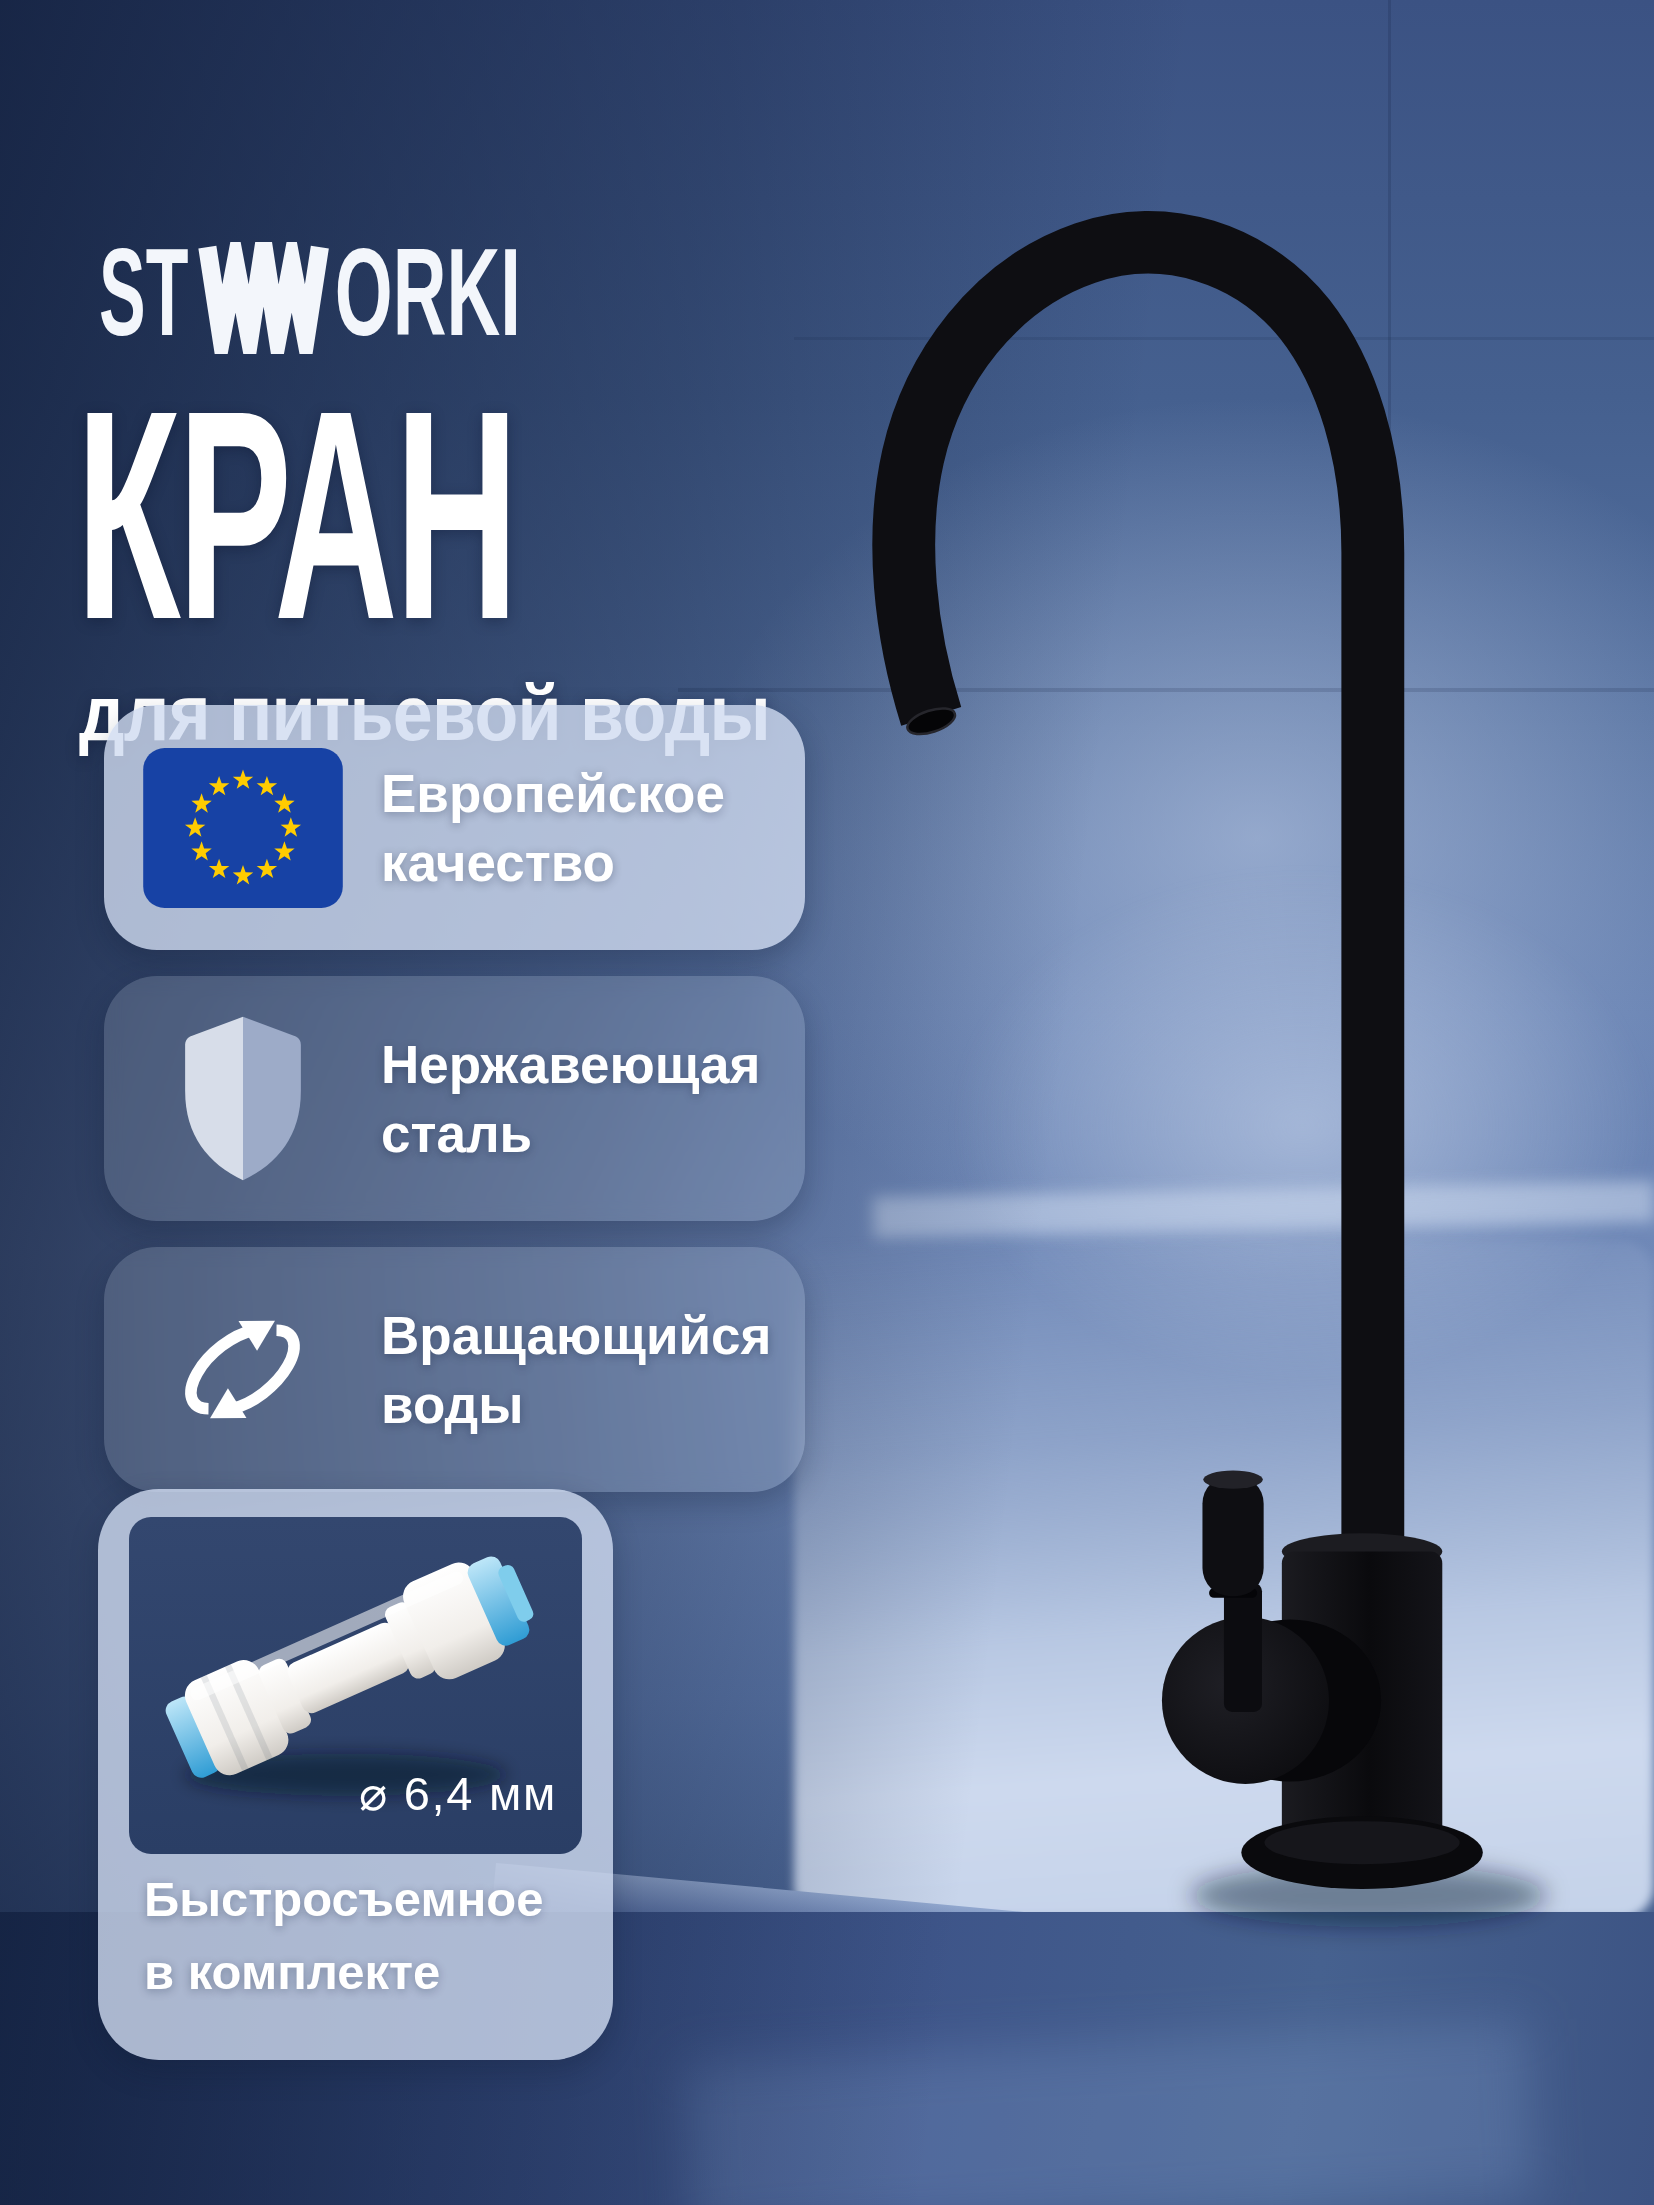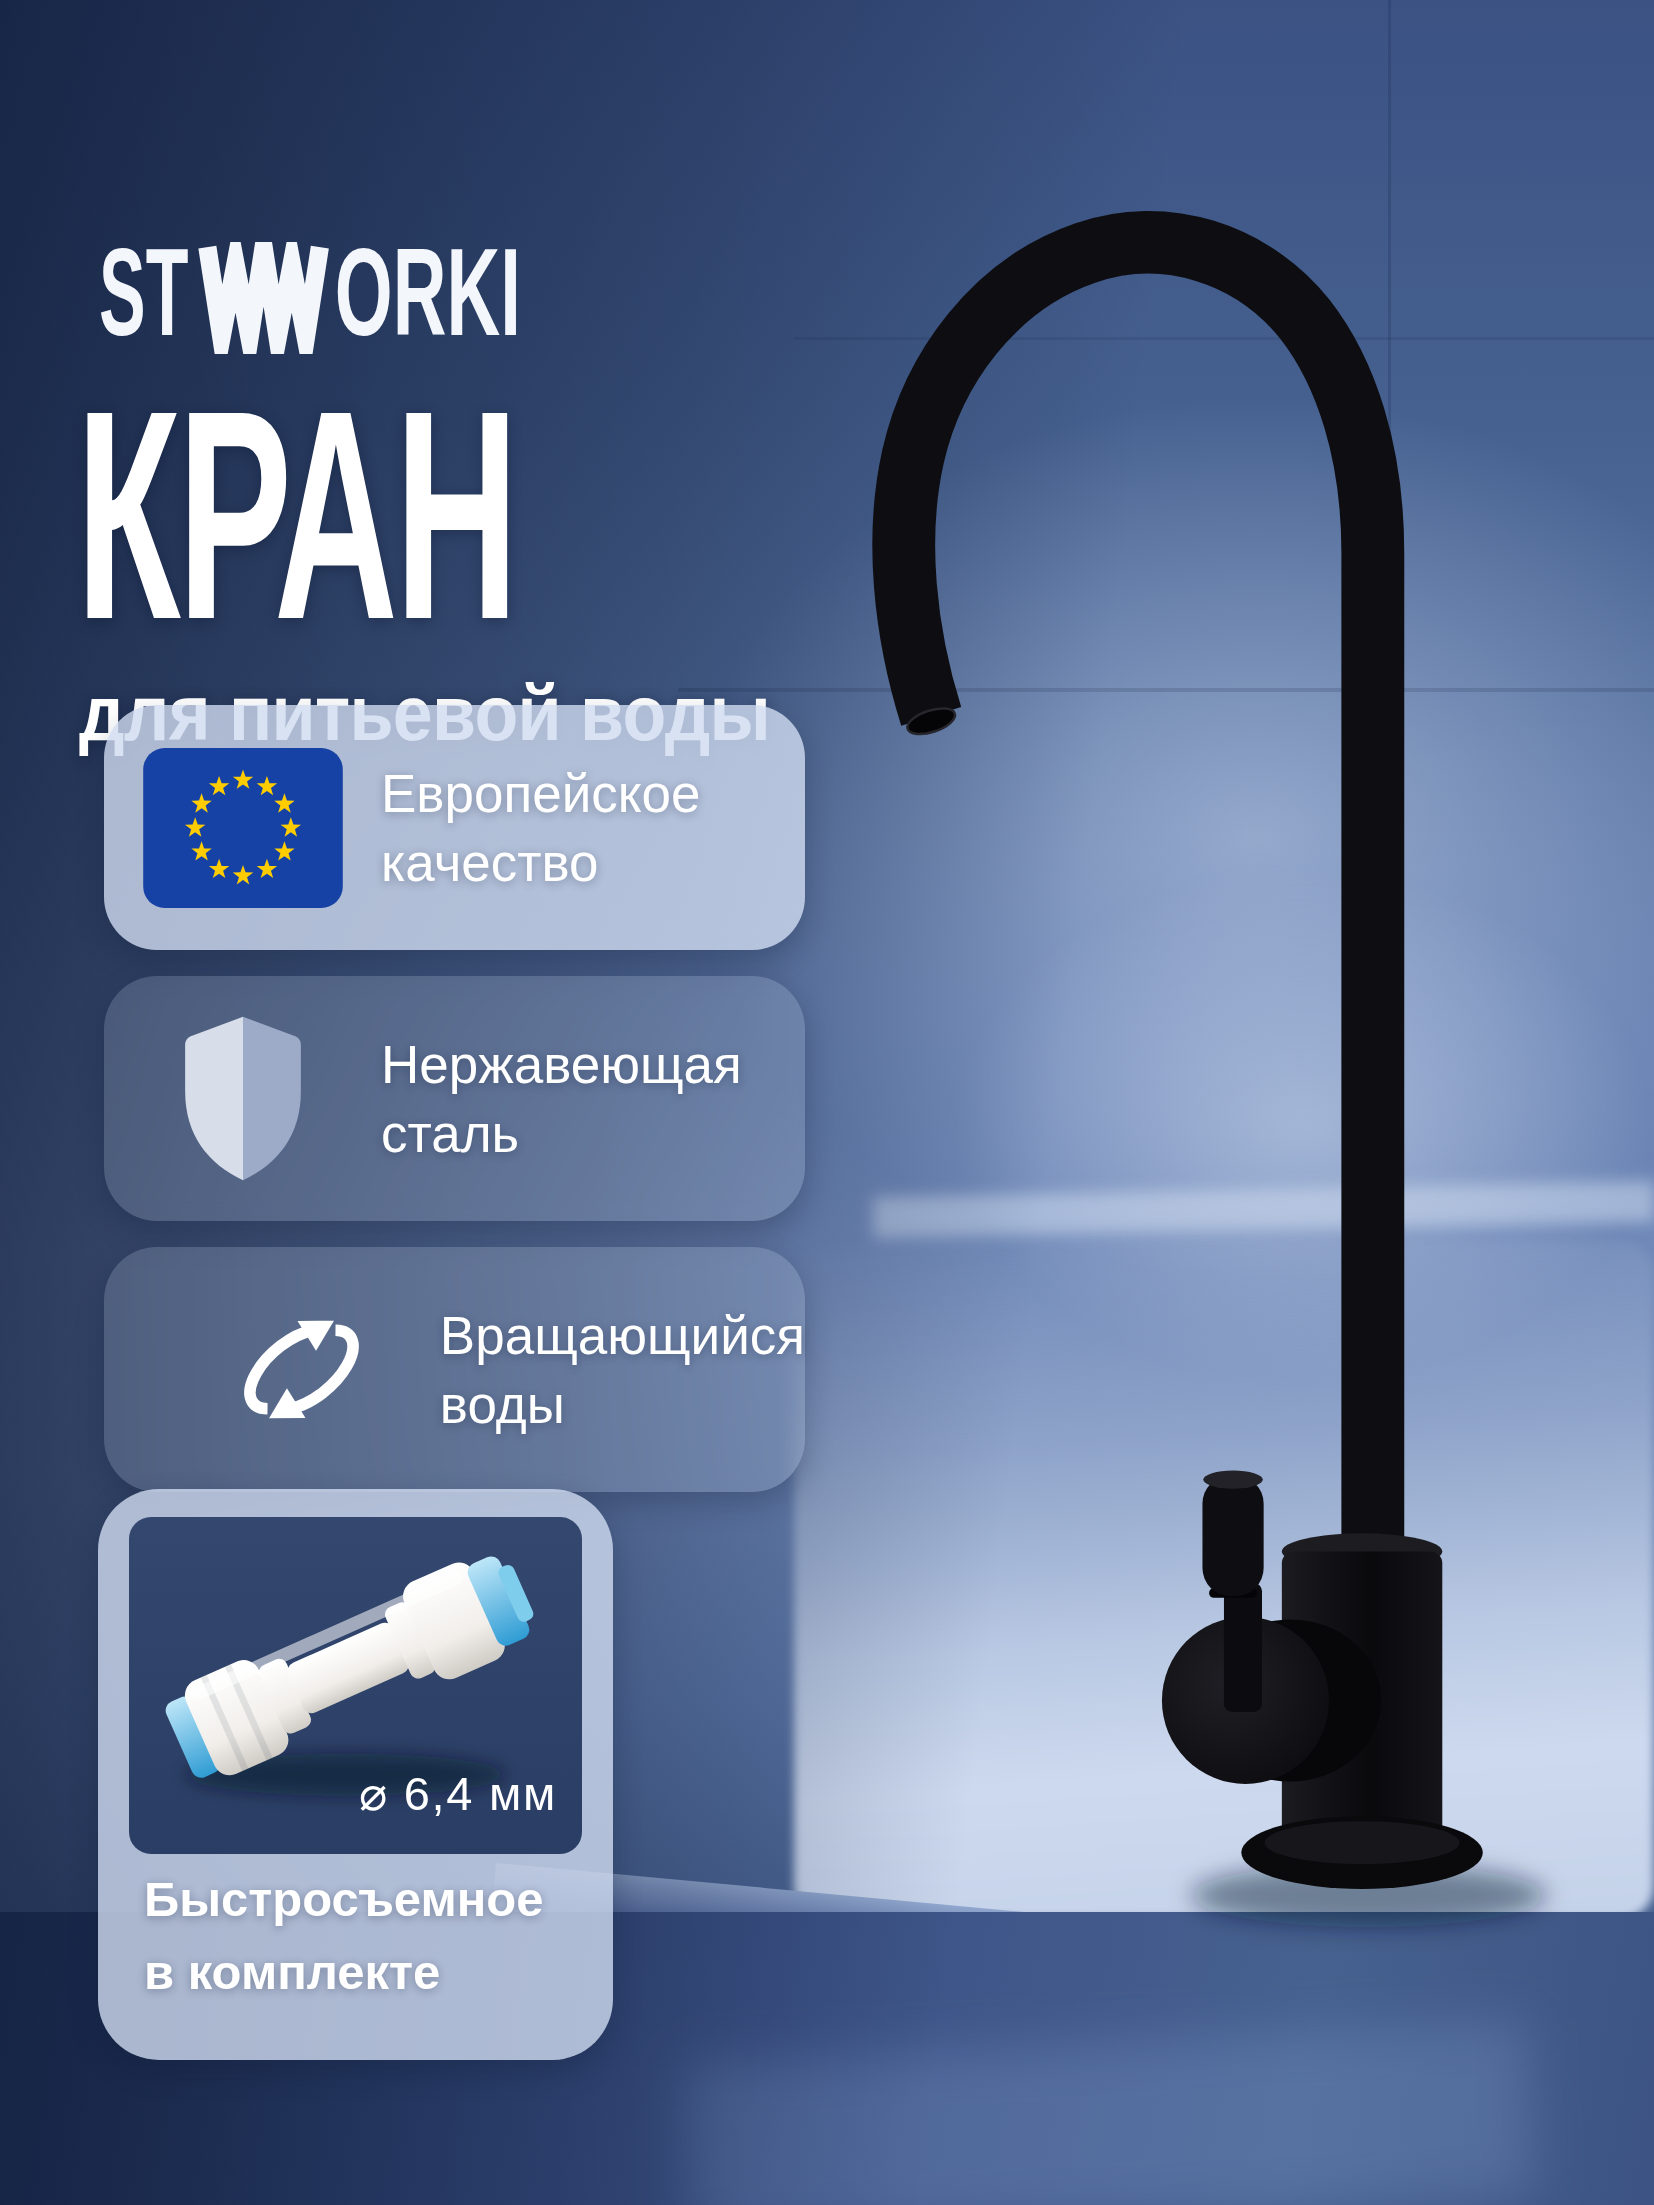--- a/index.html
+++ b/index.html
@@ -40,23 +40,23 @@
   .headline{left:76px;top:366px;color:#fff;font-weight:700;font-size:298px;line-height:298px;
     letter-spacing:-5px;transform:scaleX(.575);transform-origin:left top;white-space:nowrap;
     text-shadow:0 3.3px 18px rgba(8,18,42,.35);}
   .subheadline{left:79px;top:672px;color:#fff;font-weight:700;font-size:78px;line-height:83px;
     letter-spacing:-0.8px;transform:scaleX(.92);transform-origin:left top;white-space:nowrap;
     text-shadow:0 2.5px 13.2px rgba(8,18,42,.35);}
   .badge{left:104px;width:701px;height:245px;border-radius:53px;display:flex;align-items:center;
     box-shadow:0 11.6px 28px rgba(12,22,48,.25);}
   .badge.light{background:rgba(208,219,240,.8);}
   .badge.glass{background:rgba(226,235,250,.17);backdrop-filter:blur(8.3px);}
-  .badge-1{top:705px;} .badge-2{top:976px;} .badge-3{top:1247px;justify-content:flex-end;}
+  .badge-1{top:705px;} .badge-2{top:976px;} .badge-3{top:1247px;}
   .badge-icon{width:277px;display:flex;justify-content:center;align-items:center;flex:0 0 277px;}
-  .badge-text{color:#fff;font-size:53px;font-weight:400;line-height:69px;
+  .badge-text{color:#fff;font-size:53px;font-weight:700;line-height:69px;
     text-shadow:0 1.7px 10px rgba(8,18,42,.3);}
   .kit-card{left:98px;top:1489px;width:515px;height:571px;border-radius:61px;
     background:rgba(208,219,240,.8);box-shadow:0 11.6px 28px rgba(12,22,48,.25);}
   .kit-photo{left:31px;top:28px;width:453px;height:337px;border-radius:22px;overflow:hidden;
     background:linear-gradient(180deg,#33476f 0%,#2a3e65 100%);}
   .kit-diameter{right:25px;bottom:33px;color:#fff;font-size:47px;font-weight:500;letter-spacing:1.7px;
     white-space:nowrap;}
   .kit-lines{left:46px;top:374px;color:#fff;font-size:49px;font-weight:700;line-height:73px;
     text-shadow:0 1.7px 10px rgba(8,18,42,.3);}
 </style>

